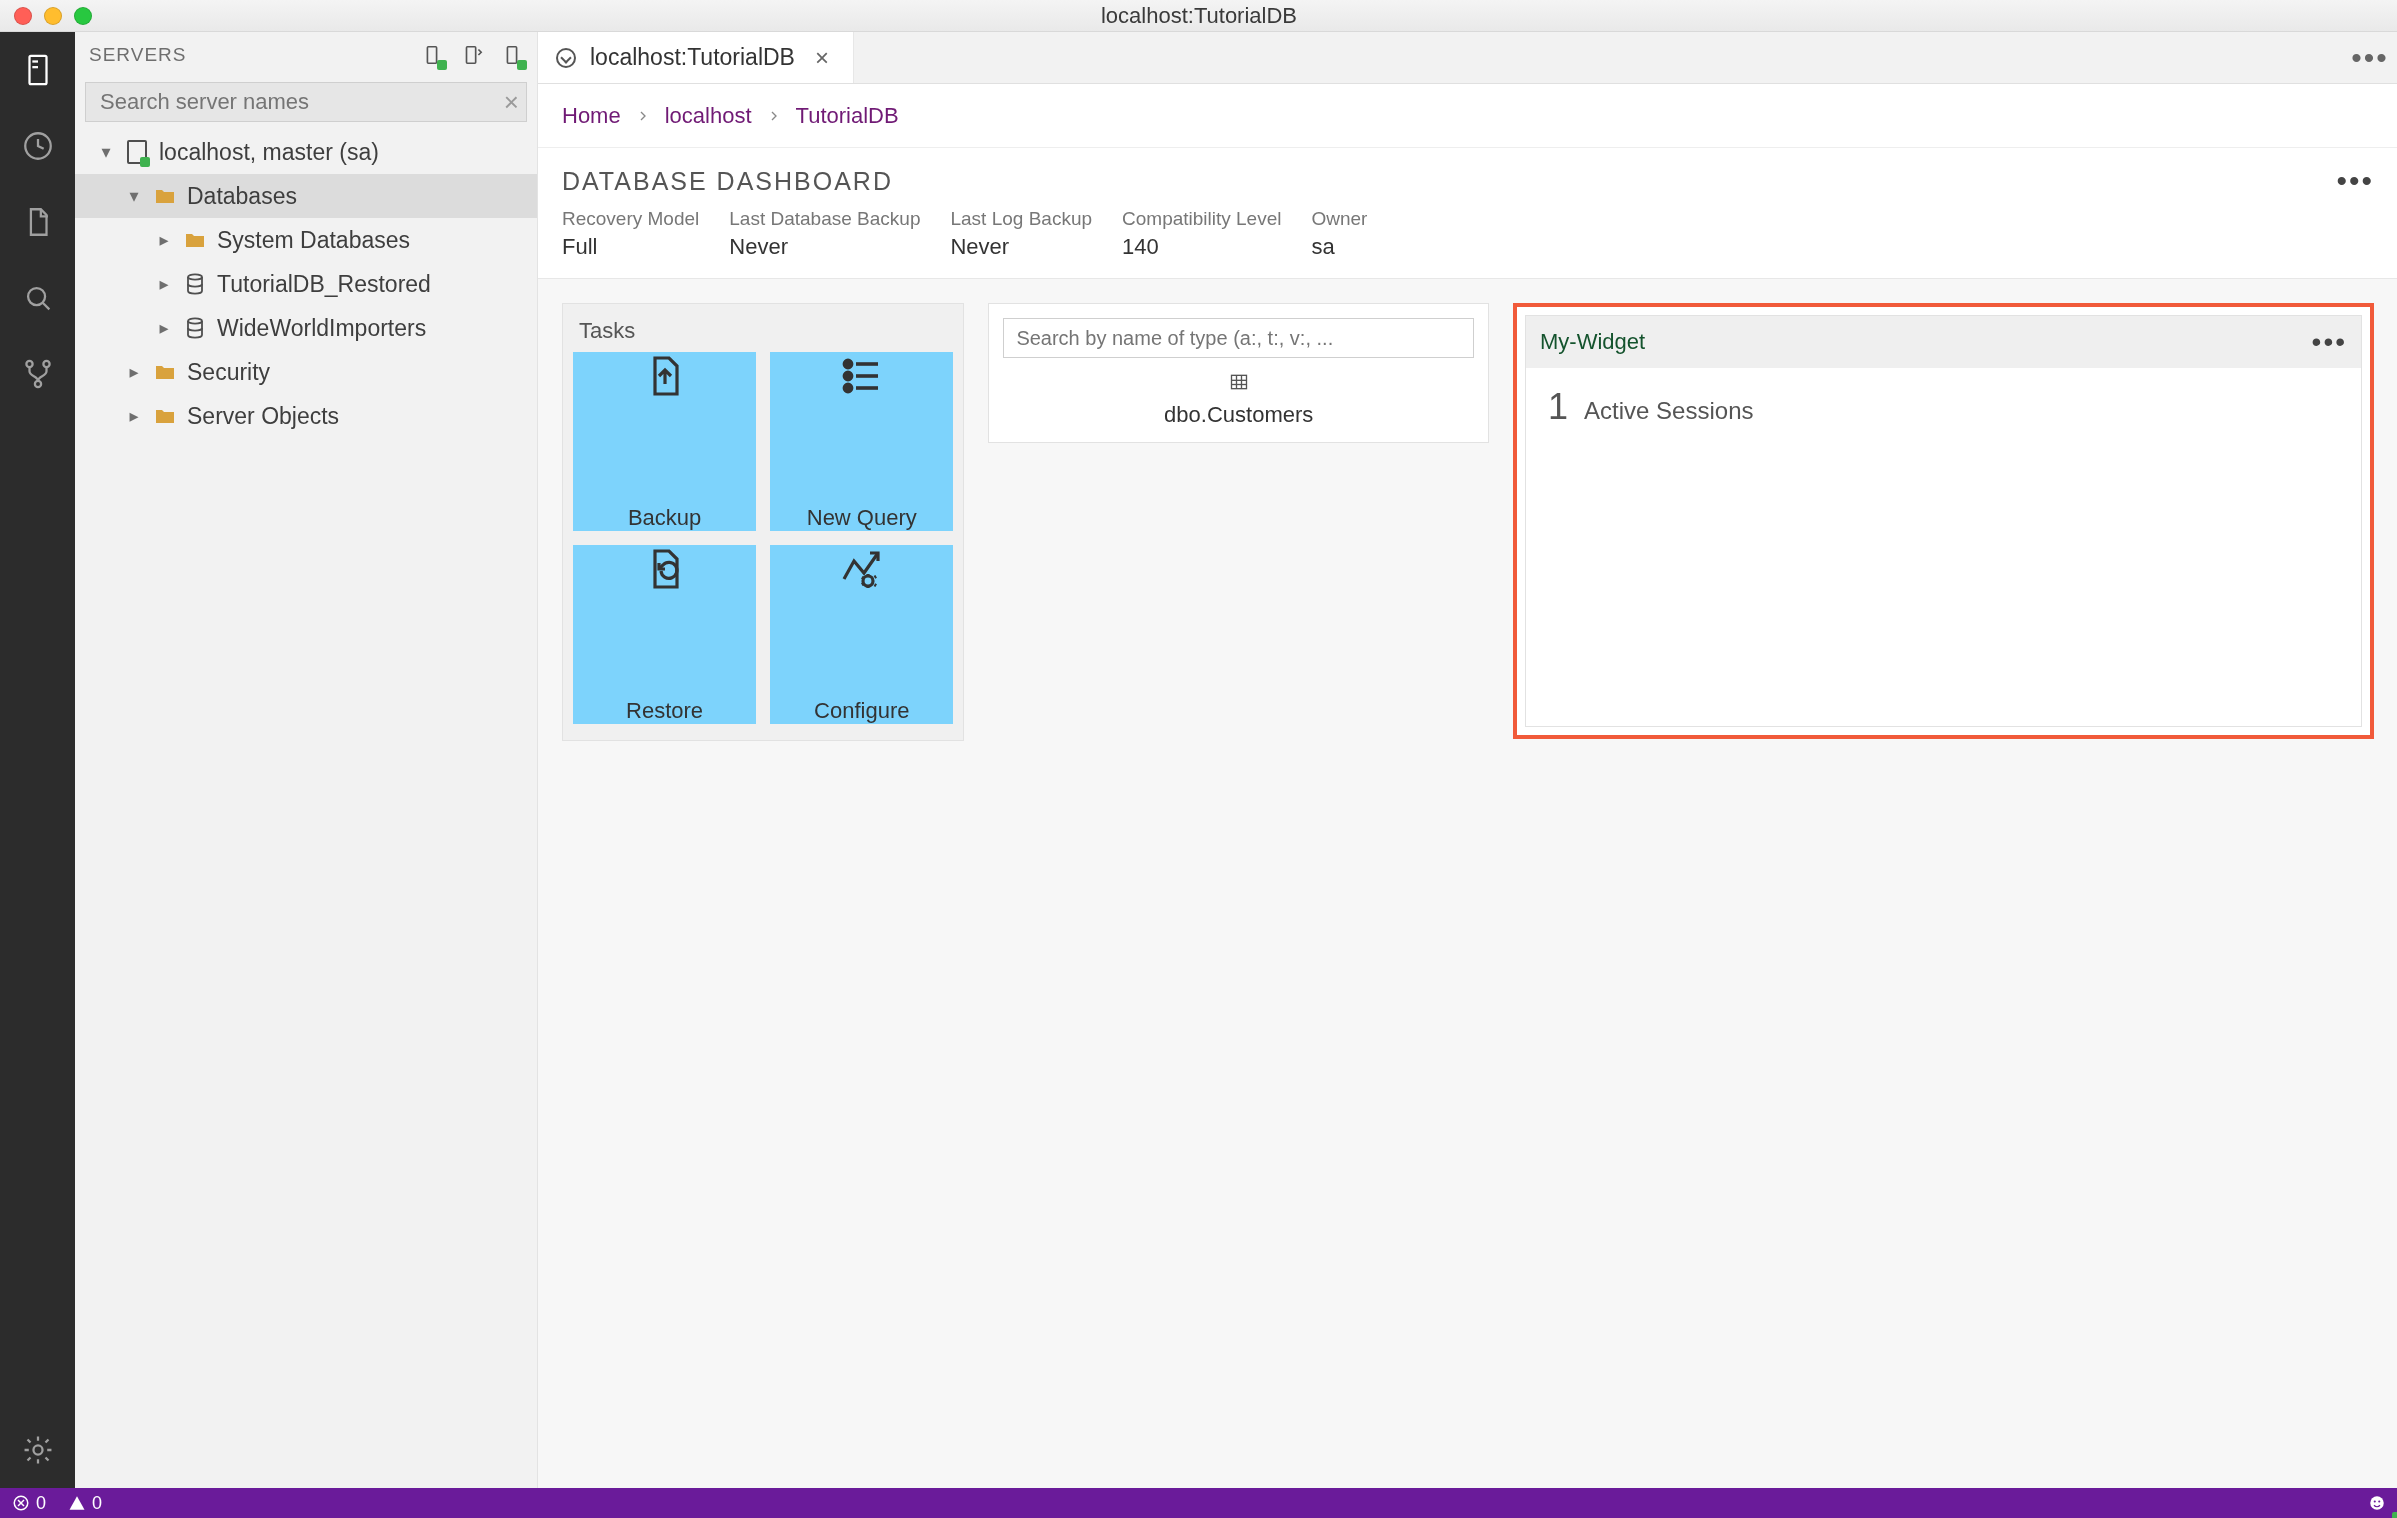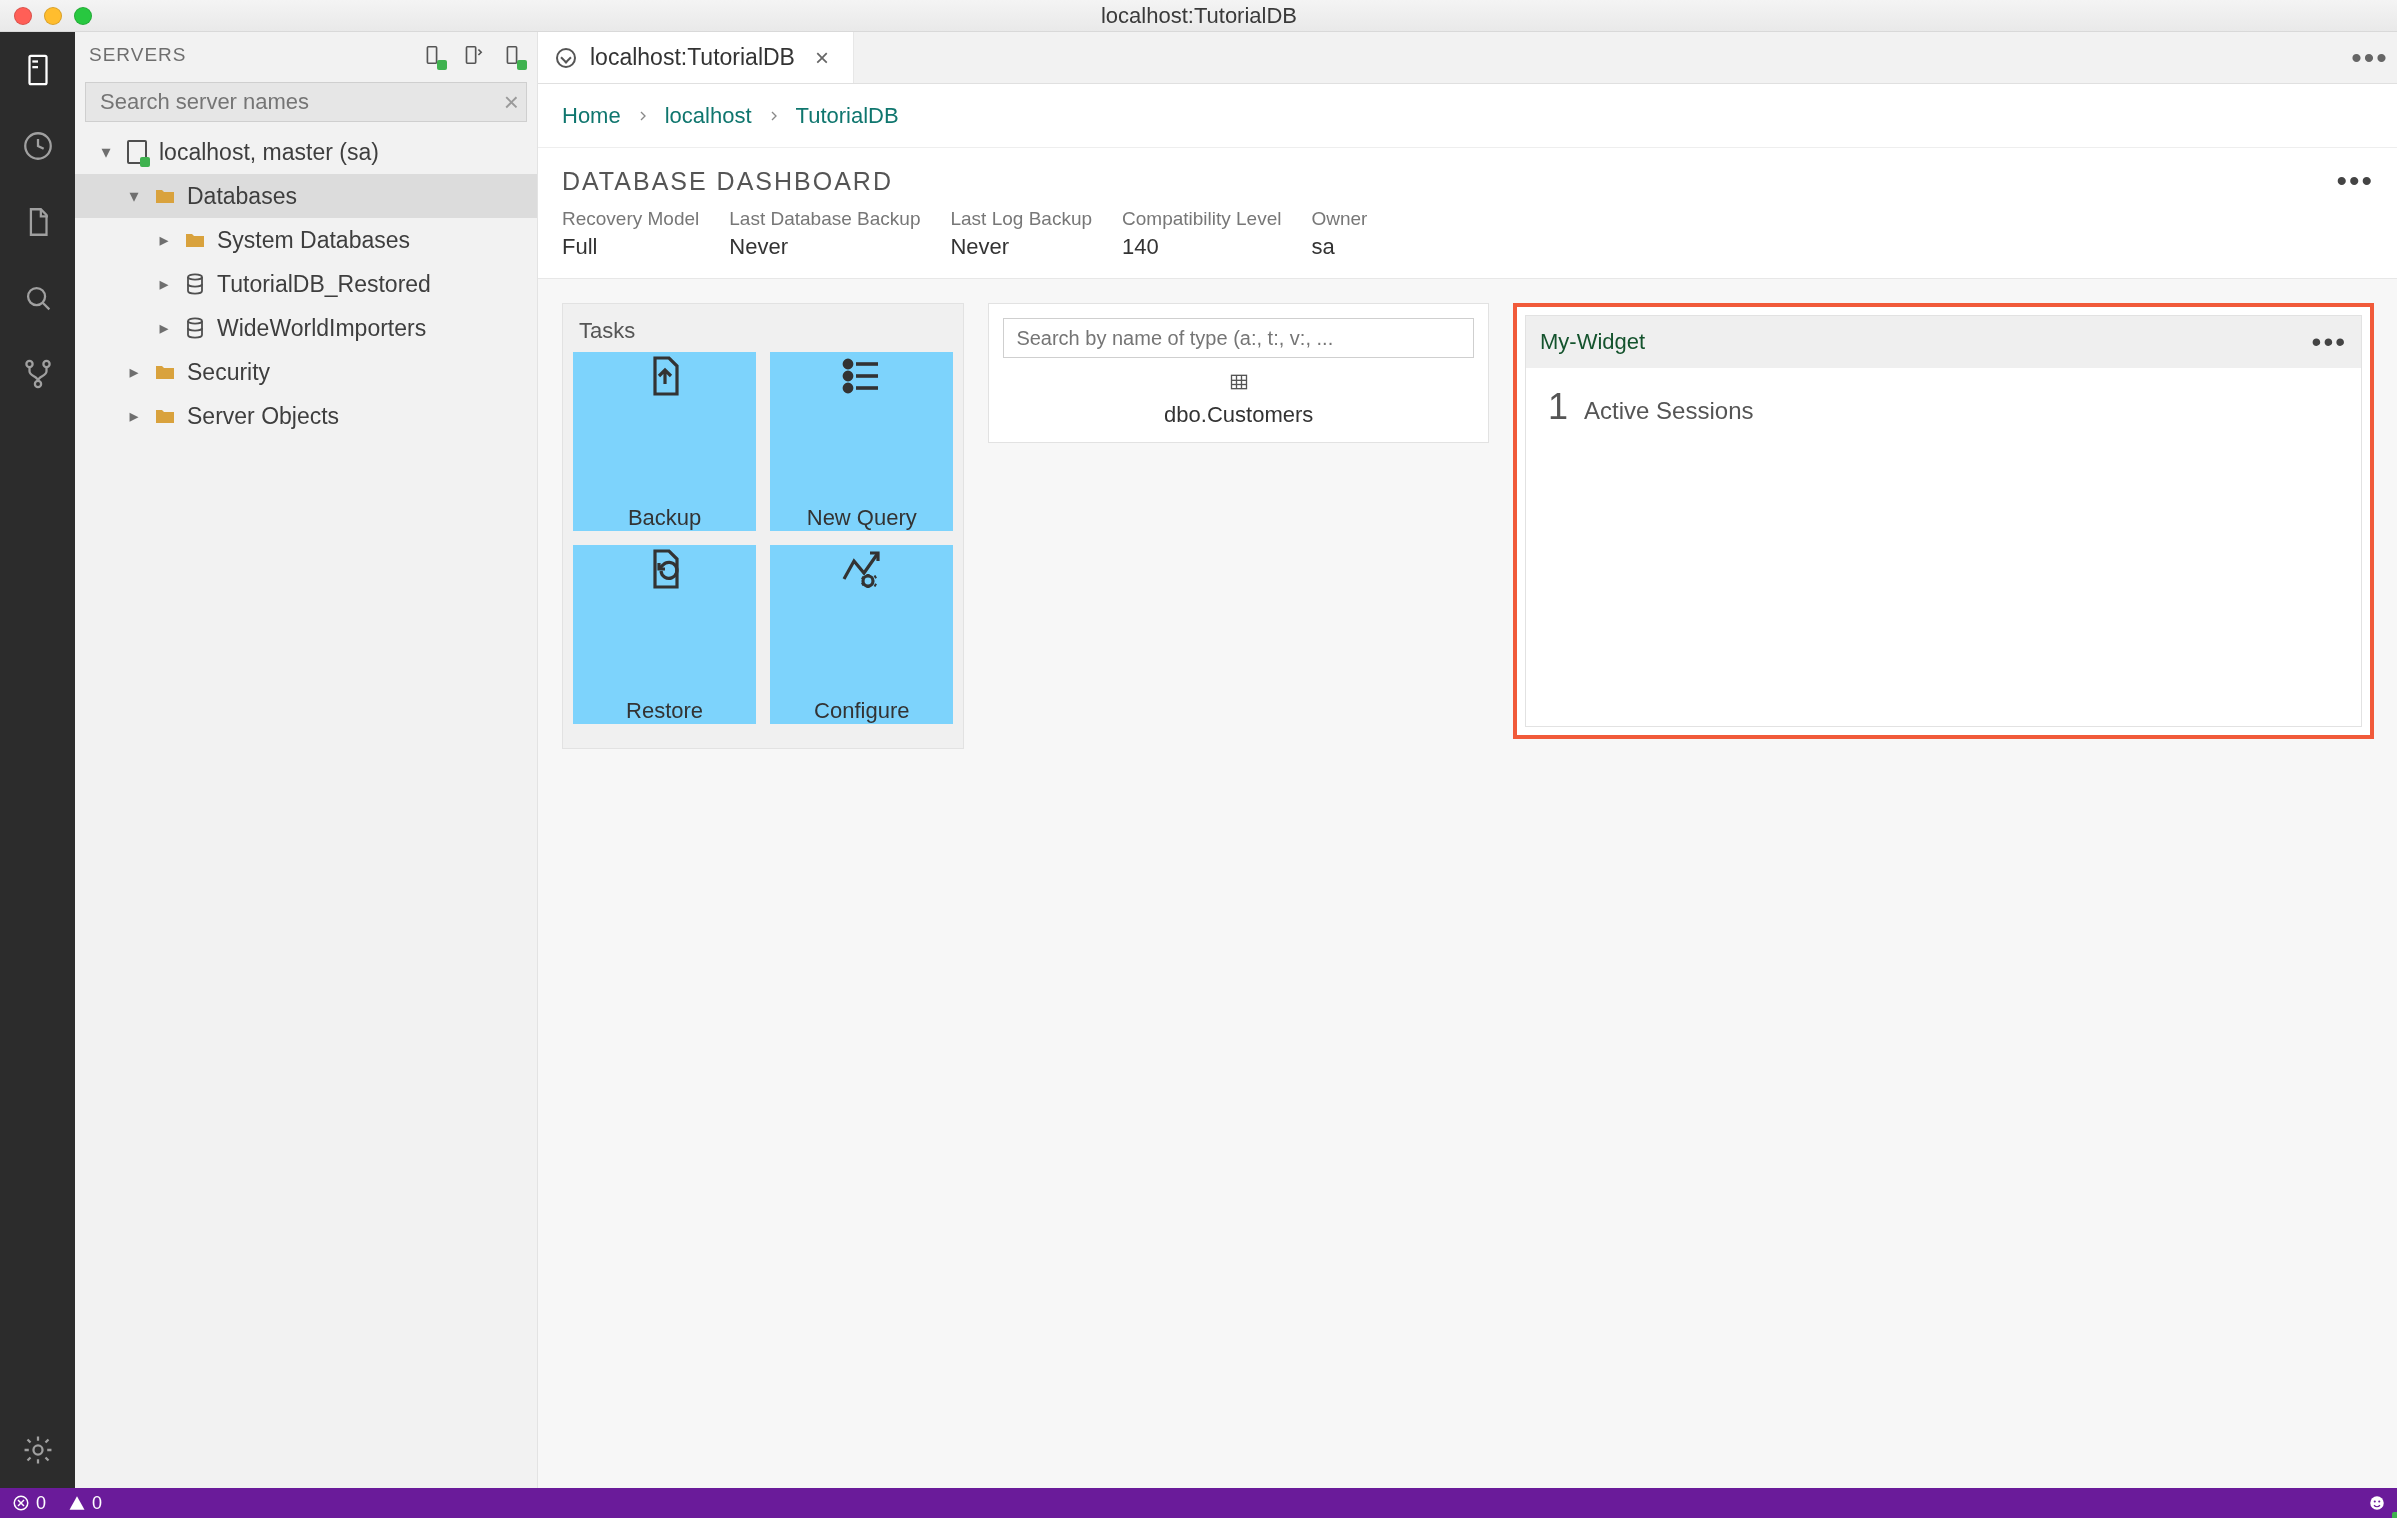--- a/index.html
+++ b/index.html
@@ -56,33 +56,33 @@
 .main { flex: 1; display: flex; flex-direction: column; background: #f7f7f7; min-width: 0; }
 .tabbar { height: 52px; background: #f2f2f2; display: flex; align-items: stretch; border-bottom: 1px solid #e0e0e0; }
 .tab { background: #fff; display: flex; align-items: center; padding: 0 18px; gap: 14px; border-right: 1px solid #e7e7e7; }
 .tab .tab-icn { width: 20px; height: 20px; border: 2px solid #555; border-radius: 50%; position: relative; }
 .tab .tab-icn::after { content: ""; position: absolute; left: 4px; top: 4px; width: 6px; height: 6px; border-left: 2px solid #555; border-bottom: 2px solid #555; transform: rotate(-45deg); }
 .tab .tab-label { font-size: 23px; color: #333; }
 .tab .tab-close { font-size: 24px; color: #666; padding: 0 6px; }
 .tabbar .flex { flex: 1; }
 .tabbar .more { width: 56px; display: flex; align-items: center; justify-content: center; color: #666; font-size: 30px; letter-spacing: 2px; }
 
-.breadcrumbs { height: 64px; background: #fff; display: flex; align-items: center; gap: 14px; padding: 0 24px; font-size: 22px; color: #0f766e; border-bottom: 1px solid #eee; }
+.breadcrumbs { height: 64px; background: #fff; display: flex; align-items: center; gap: 14px; padding: 0 24px; font-size: 22px; color: #701a75; border-bottom: 1px solid #eee; }
 
 .dashhead { background: #fff; padding: 16px 24px 18px; border-bottom: 1px solid #e7e7e7; }
 .dashhead .row1 { display: flex; align-items: center; }
 .dashhead .dtitle { font-size: 25px; letter-spacing: 2px; color: #555; flex: 1; }
 .dashhead .dmore { font-size: 30px; color: #444; letter-spacing: 2px; }
 .dashmeta { display: flex; gap: 30px; margin-top: 10px; }
 .mblock .mlabel { font-size: 19px; color: #777; text-align: center; }
 .mblock .mval { font-size: 22px; color: #333; margin-top: 4px; }
 
 .widgets { flex: 1; display: flex; gap: 24px; padding: 24px; align-items: flex-start; }
 .panel { background: #f0f0f0; border: 1px solid #e2e2e2; }
-.tasks { width: 418px; padding: 0 10px 24px; }
+.tasks { width: 418px; padding: 0 10px 16px; }
 .tasks .ptitle { font-size: 22px; color: #555; padding: 14px 6px 8px; }
 .tasks-grid { display: grid; grid-template-columns: 1fr 1fr; gap: 14px; }
 .task { background: #7dd3fc; height: 179px; display: flex; flex-direction: column; align-items: center; justify-content: space-between; gap: 12px; color: #333; }
 .task .task-icn { width: 48px; height: 48px; }
 .task .task-label { font-size: 22px; }
 
 .search-panel { width: 520px; background: #fff; border: 1px solid #e2e2e2; padding: 14px; display: flex; flex-direction: column; gap: 14px; }
 .search-panel input { width: 100%; height: 40px; border: 1px solid #cfcfcf; padding: 0 12px; font-size: 20px; color: #555; }
 .search-panel .obj { display: flex; align-items: center; gap: 10px; font-size: 22px; color: #333; flex-direction: column; }
 .search-panel .obj .table-icn { width: 20px; height: 20px; }

